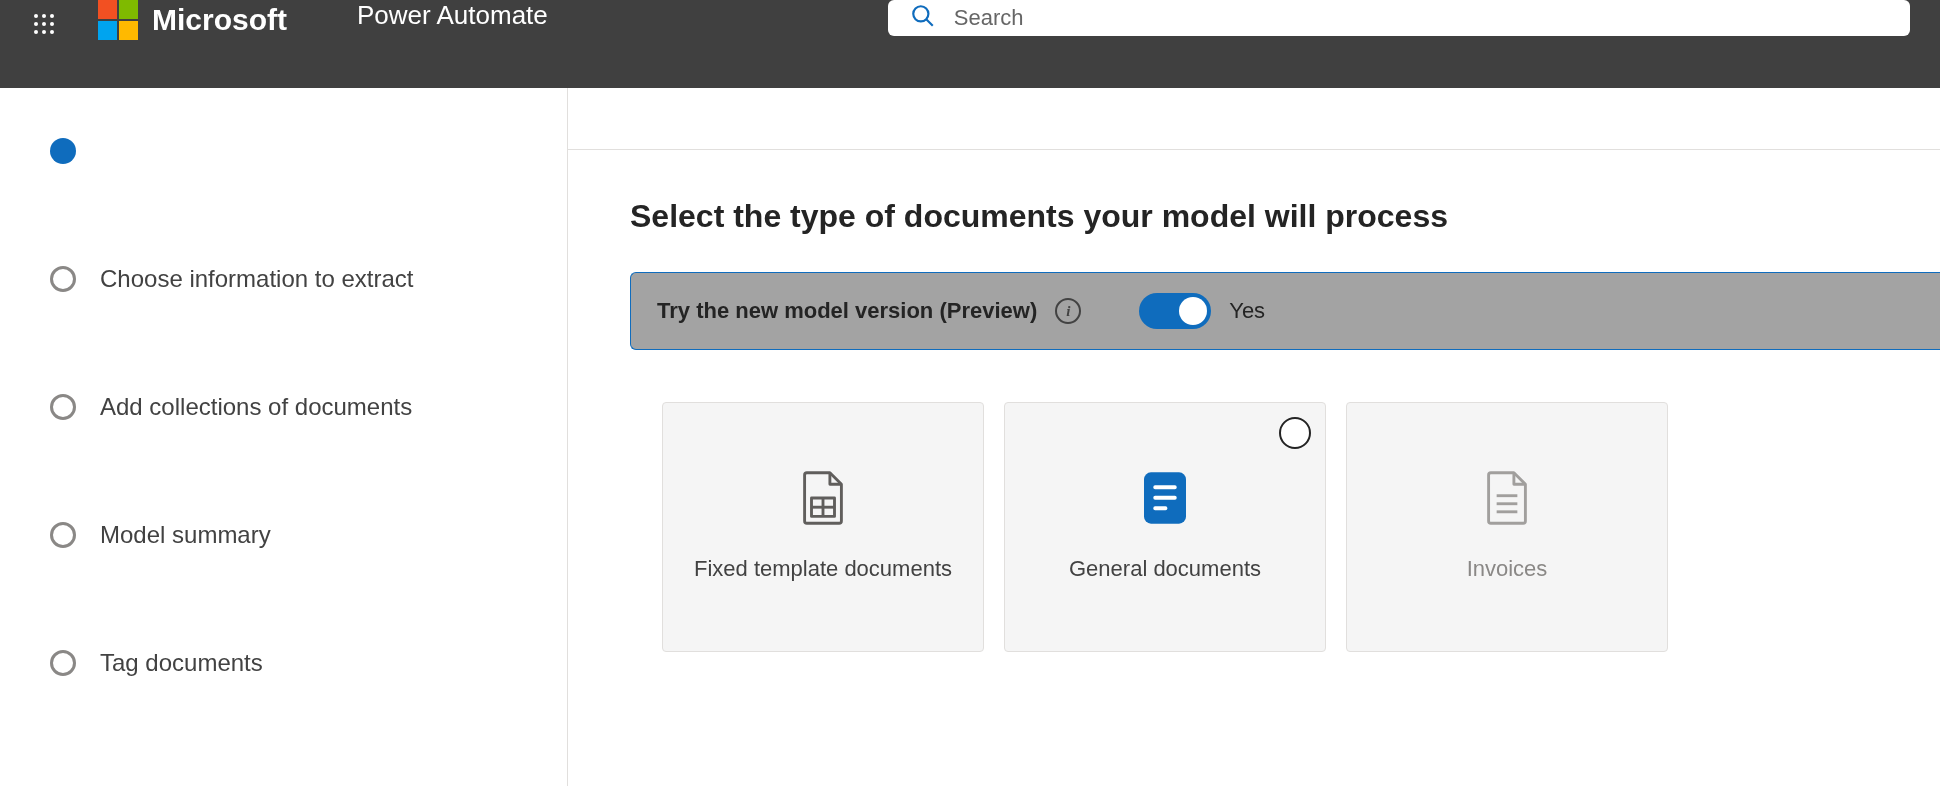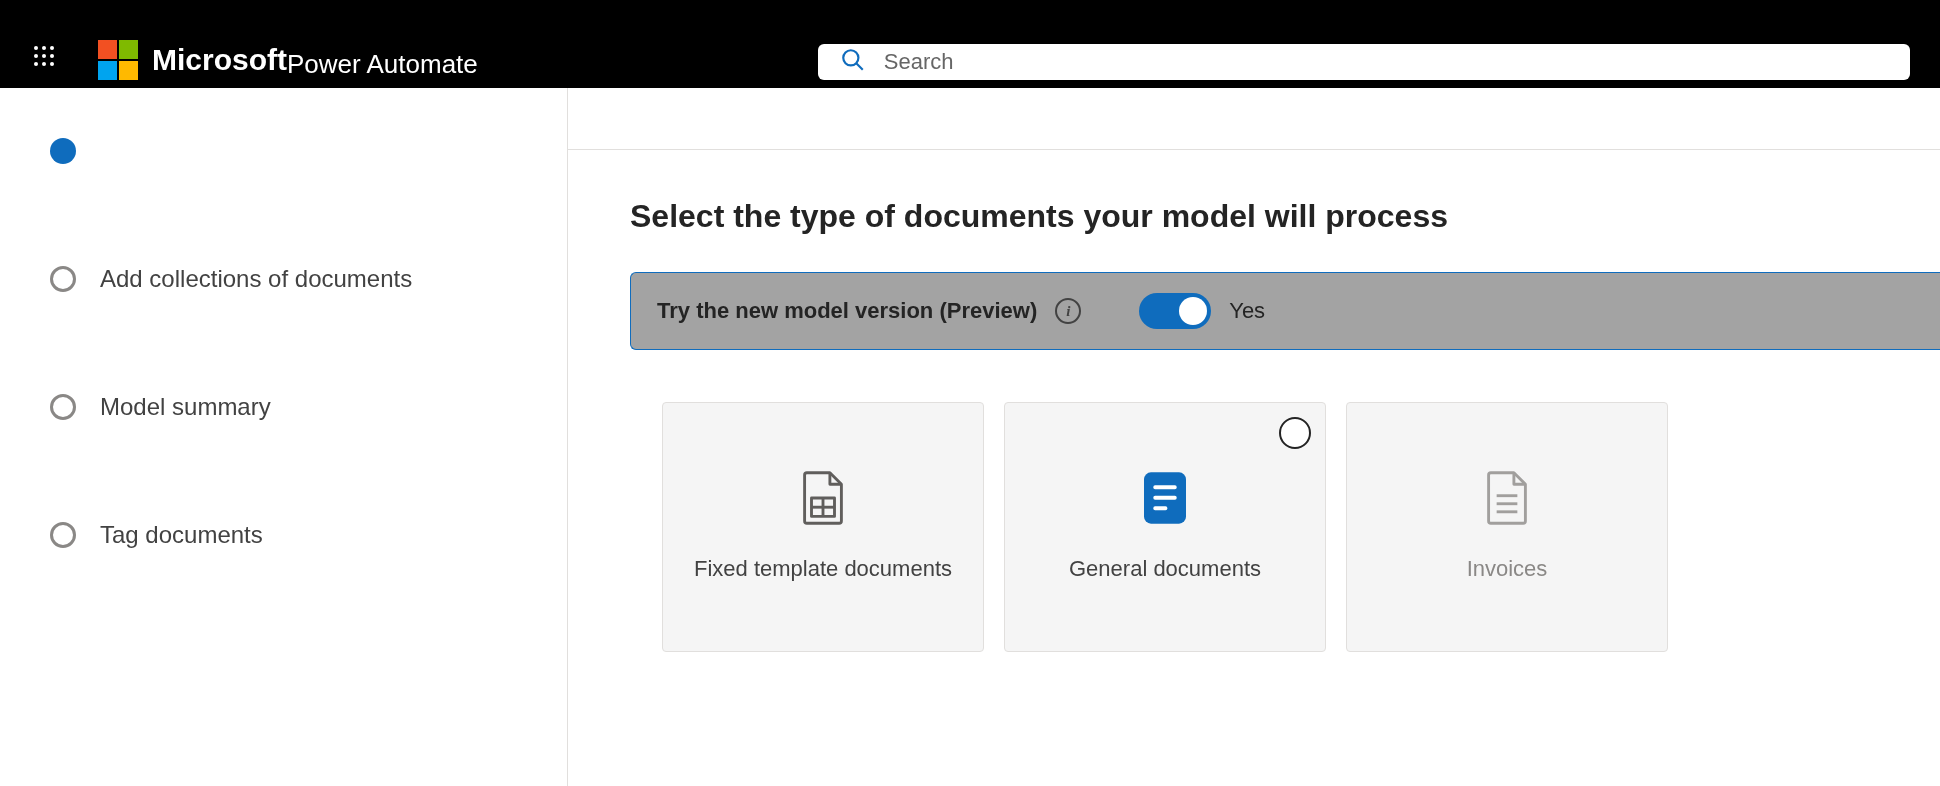--- a/index.html
+++ b/index.html
@@ -8,25 +8,25 @@
       padding: 0;
     }
     body {
       font-family: "Segoe UI", -apple-system, BlinkMacSystemFont, sans-serif;
       background: #fff;
       width: 1940px;
       height: 786px;
       overflow: hidden;
     }
     .header {
-      background: #000000;
+      background: #404040;
       height: 88px;
       display: flex;
-      align-items: flex-end;
-      padding: 8px 20px;
+      align-items: flex-start;
+      padding: 0 20px;
     }
     .app-launcher {
       width: 48px;
       height: 48px;
       display: flex;
       align-items: center;
       justify-content: center;
       cursor: pointer;
     }
     .app-launcher svg {
@@ -53,20 +53,21 @@
     .ms-logo-squares div:nth-child(4){background:#ffb900;}
     .ms-text {
       color: #fff;
       font-size: 30px;
       font-weight: 600;
     }
     .app-name {
       color: #fff;
       font-size: 26px;
       font-weight: 400;
+      margin-left: 70px;
     }
     .search-wrap {
       flex: 1;
       margin-left: 340px;
       margin-right: 10px;
     }
     .search {
       background: #fff;
       border-radius: 6px;
       height: 36px;
@@ -313,20 +314,27 @@
           <div class="step-indicator-col">
             <div class="step-dot"></div>
             <div class="step-line"></div>
           </div>
         </li>
         <li class="step">
           <div class="step-indicator-col">
             <div class="step-dot"></div>
             <div class="step-line"></div>
           </div>
+          <div class="step-label">Choose information to extract</div>
+        </li>
+        <li class="step">
+          <div class="step-indicator-col">
+            <div class="step-dot"></div>
+            <div class="step-line"></div>
+          </div>
           <div class="step-label">Add collections of documents</div>
         </li>
         <li class="step">
           <div class="step-indicator-col">
             <div class="step-dot"></div>
           </div>
           <div class="step-label">Model summary</div>
         </li>
         <li class="step">
           <div class="step-indicator-col">

